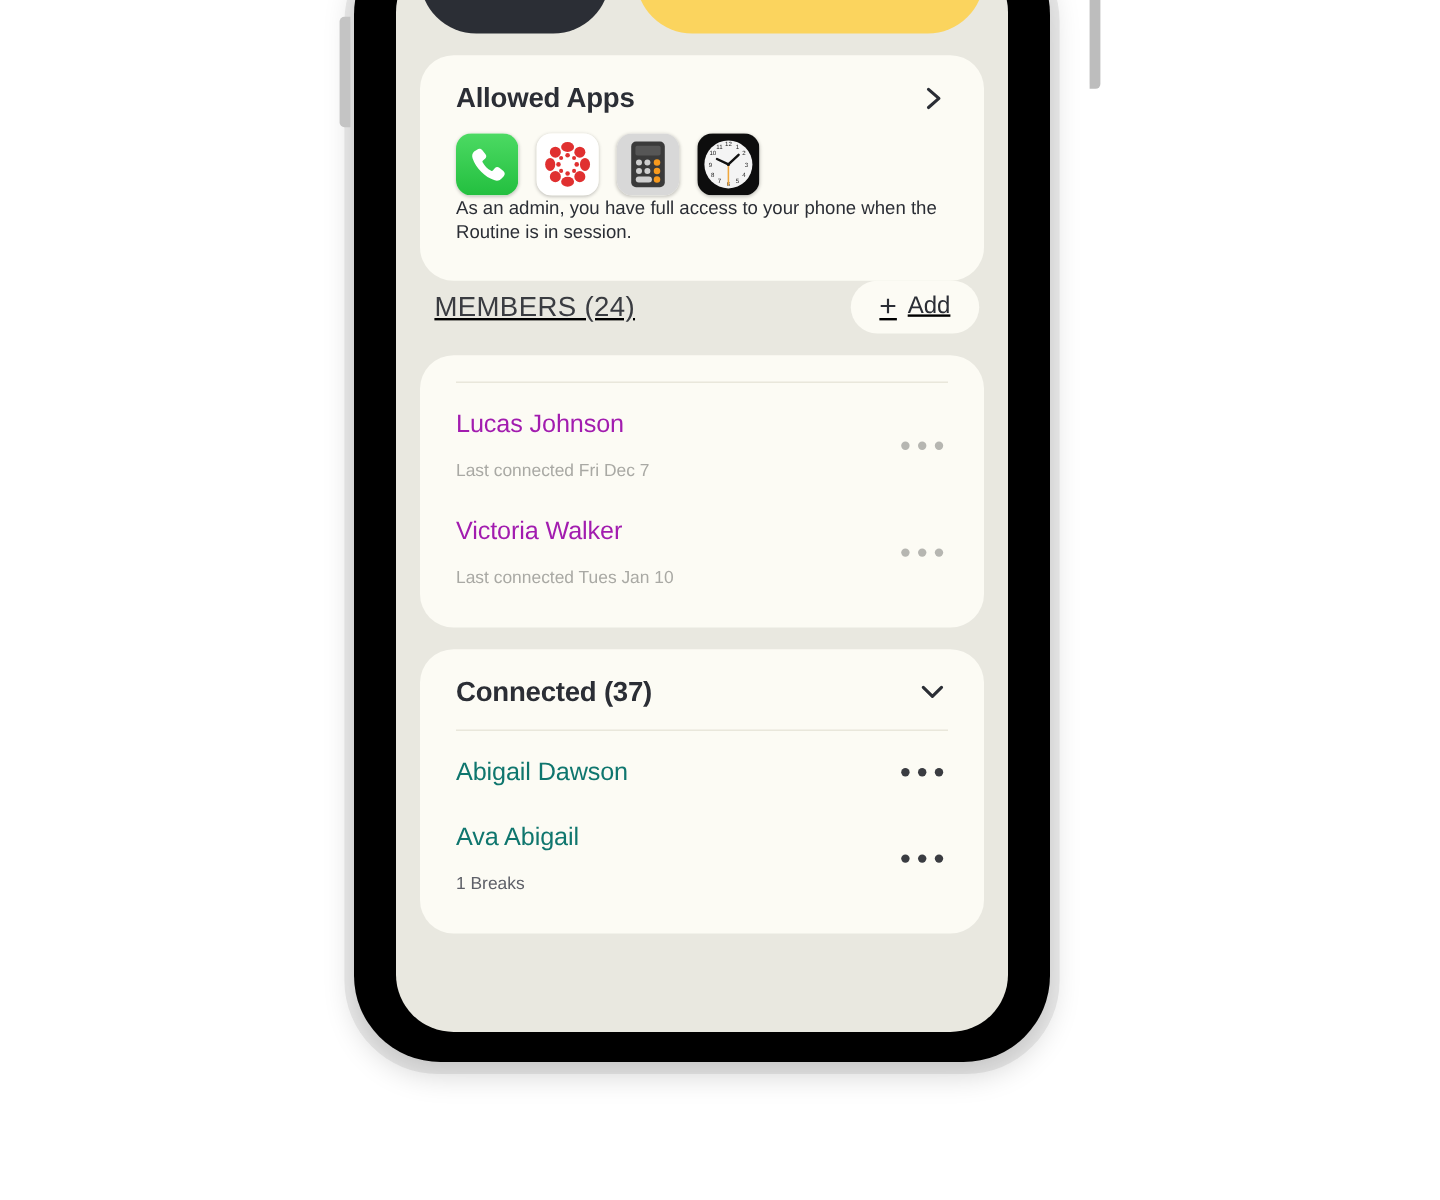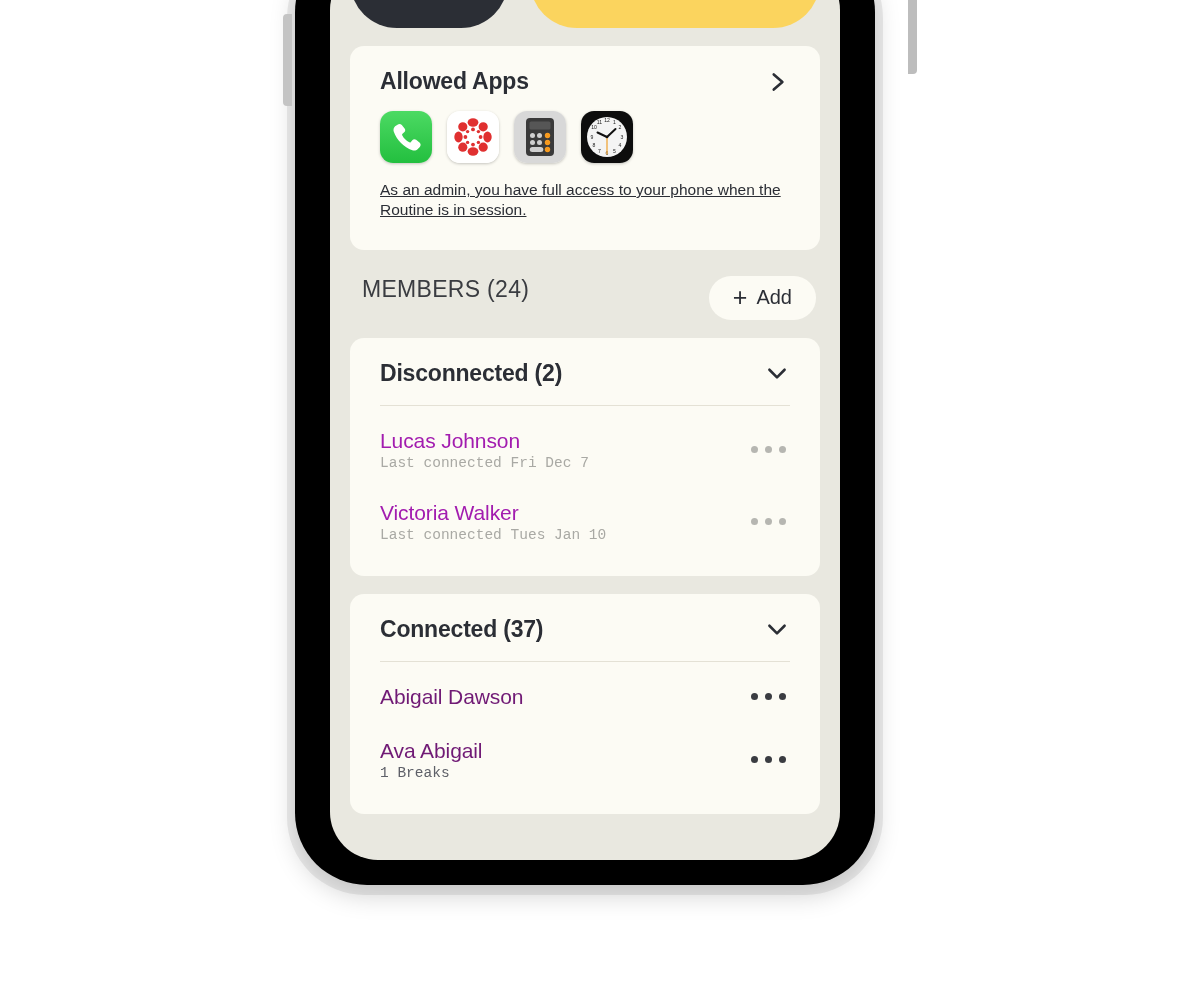--- a/index.html
+++ b/index.html
@@ -69,21 +69,21 @@
     display:flex; align-items:flex-end; justify-content:center;
     padding-bottom:28px;
     cursor:pointer;
   }
   #end-early-button{ width:158px; background:#2b2e35; color:#f2f1ea; }
   #break-button{ flex:1; background:#fbd45e; color:#2b2e35; }
 
   
   .card{
     background:#fcfbf4;
-    border-radius:14px;
+    border-radius:28px;
     margin-top:18px;
     padding:22px 30px 26px 30px;
   }
 
   
   #allowed-apps-card{ padding-bottom:30px; }
   .card-head{
     display:flex; align-items:center; justify-content:space-between;
   }
   .card-title{
@@ -93,31 +93,30 @@
   .chev{ width:26px; height:26px; display:block; }
   .app-row{ display:flex; gap:15px; margin-top:16px; }
   .app-icon{
     width:52px; height:52px;
     border-radius:13px;
     box-shadow:0 1px 3px rgba(0,0,0,.22);
     overflow:hidden;
     display:block;
   }
   .apps-note{
-    margin-top:17px;
+    margin-top:1px;
     font-size:15.5px; line-height:1.28;
     color:#2b2e35;
     max-width:420px;
-    text-decoration:underline;
   }
 
   
   #members-header{
-    display:flex; align-items:flex-start; justify-content:space-between;
-    margin-top:26px; padding:0 4px 0 12px;
+    display:flex; align-items:center; justify-content:space-between;
+    padding:0 4px 0 12px;text-decoration:underline;
   }
   #members-label{
     font-size:23px; color:#3a3c41; letter-spacing:.3px;
   }
   #add-member-button{
     background:#fcfbf4; border:none;
     border-radius:24px;
     height:44px; padding:0 24px;
     display:flex; align-items:center; gap:9px;
     font-family:"Liberation Sans", sans-serif;
@@ -132,22 +131,22 @@
     padding-bottom:18px;
   }
   .group-title{
     font-size:23px; font-weight:700; color:#2b2e35; letter-spacing:-.2px;
   }
   .group-rule{ height:1px; background:#e4e1d5; }
   .member-row{
     display:flex; align-items:center; justify-content:space-between;
     padding-top:23px; padding-bottom:7px;
   }
-  .member-name{ font-size:21px; color:#701a75; letter-spacing:-.1px; }
-  .member-sub{ font-size:14.5px; color:#5e6068; margin-top:2px;font-family:Liberation Mono, monospace; }
+  .member-name{ font-size:21px; color:#0f766e; letter-spacing:-.1px; }
+  .member-sub{ font-size:14.5px; color:#5e6068; margin-top:19px; }
   .dots{ display:flex; gap:7px; padding-right:4px; }
   .dots i{ width:7px; height:7px; border-radius:50%; background:#3a3c41; display:block; }
 
   
   #disconnected-group .member-name{ color:#a21caf; }
   #disconnected-group .member-sub{ color:#a9a9a4; }
   #disconnected-group .dots i{ background:#b6b6b1; }
 </style>
 </head>
 <body>
@@ -265,28 +264,20 @@
 
     <div id="members-header">
       <div id="members-label">MEMBERS (24)</div>
       <button id="add-member-button">
         <span class="plus-glyph">+</span>
         <span>Add</span>
       </button>
     </div>
 
     <div class="card" id="disconnected-group">
-      <div class="group-head">
-        <div class="group-title">Disconnected (2)</div>
-        <span>
-          <svg class="chev" viewBox="0 0 24 24" fill="none" stroke="#2b2e35" stroke-width="2.4" stroke-linecap="round" stroke-linejoin="round">
-            <polyline points="5 9 12 16 19 9"></polyline>
-          </svg>
-        </span>
-      </div>
       <div class="group-rule"></div>
 
       <div class="member-row">
         <div>
           <div class="member-name">Lucas Johnson</div>
           <div class="member-sub">Last connected Fri Dec 7</div>
         </div>
         <span class="dots">
             <i></i>
             <i></i>

